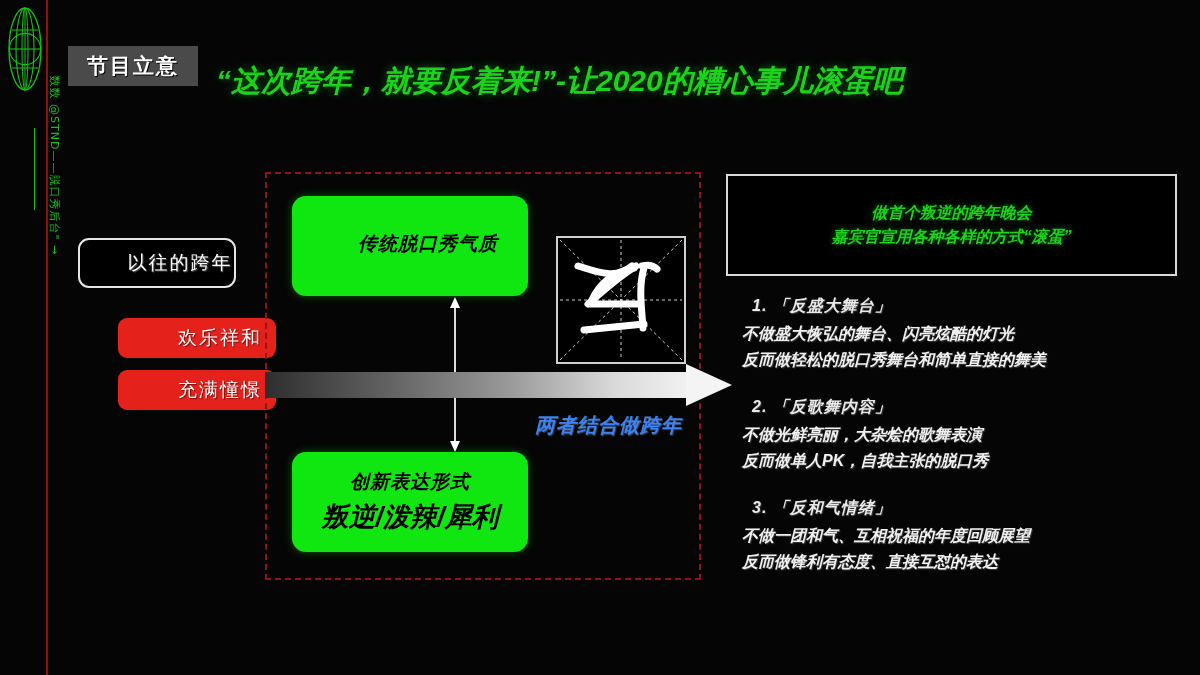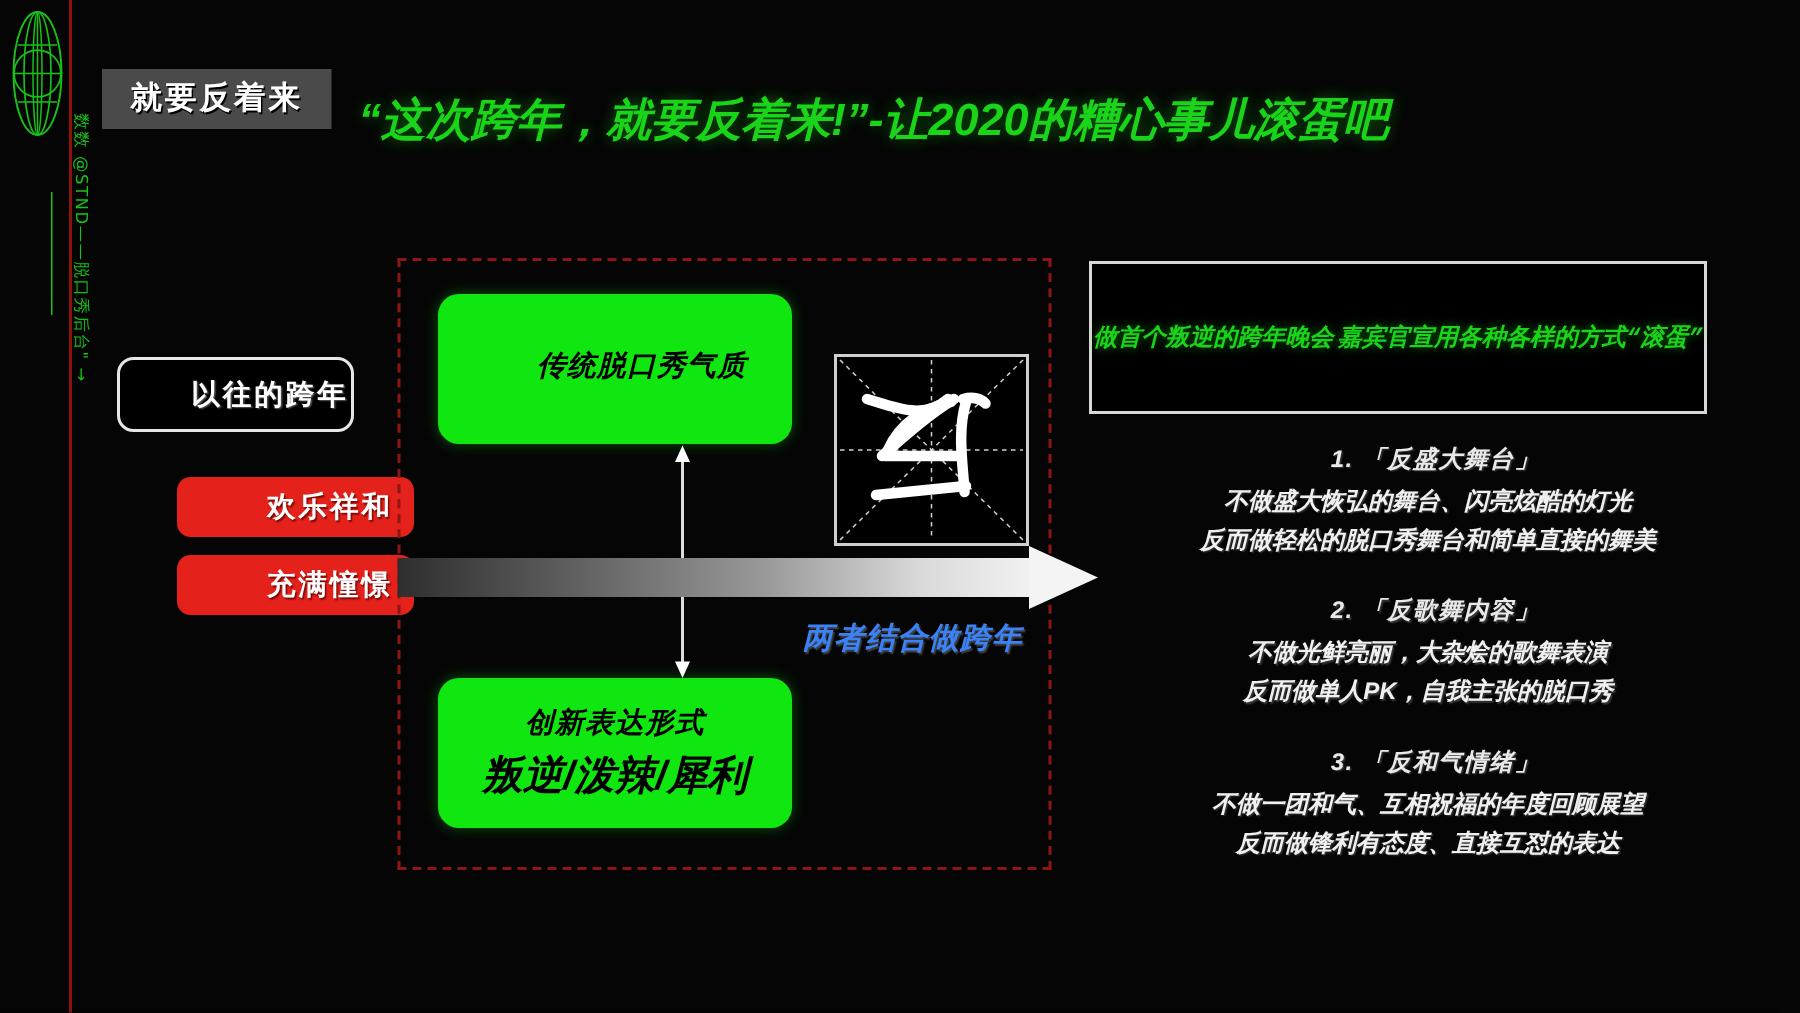--- a/index.html
+++ b/index.html
@@ -32,21 +32,21 @@
   .hdr-title{
     color:#19d419;font-size:30px;font-weight:bold;font-style:italic;
     letter-spacing:0px;white-space:nowrap;line-height:1;
     text-shadow:0 0 10px rgba(25,212,25,.45);
     margin-top:30px;
   }
 
   
   .chip{
     position:absolute;border-radius:9px;display:flex;align-items:center;
-    justify-content:center;font-size:19px;font-weight:bold;
+    justify-content:center;font-size:19px;font-weight:normal;
     letter-spacing:2px;box-sizing:border-box;padding-left:46px;
   }
   .chip-dark{
     left:78px;top:238px;width:158px;height:50px;background:#000;
     border:2px solid #e6e6e6;color:#fff;border-radius:11px;
     text-shadow:1px 1px 1px #555;
   }
   .chip-red{
     left:78px;top:318px;width:158px;height:40px;background:#e5211c;color:#fff;
     text-shadow:1px 1px 1px #7a0a07;
@@ -94,32 +94,31 @@
   }
   .garrow-label{
     position:absolute;left:535px;top:412px;color:#3b82f6;font-size:20px;
     font-weight:bold;font-style:italic;letter-spacing:1px;
     text-shadow:1px 1px 1px #444;
     font-family:Liberation Serif, serif;
   }
 
   
   .rbox{
-    position:absolute;left:726px;top:174px;width:412px;height:102px;
+    position:absolute;left:726px;top:174px;width:451px;height:102px;
     border:2px solid #d8d8d8;box-sizing:border-box;background:#000;
-    display:flex;flex-direction:row;align-items:center;justify-content:center;
+    display:flex;flex-direction:column;align-items:center;justify-content:center;
     gap:3px;
-    font-family:Liberation Mono, monospace;
   }
   .rbox div{
     color:#19d419;font-size:16px;font-weight:bold;font-style:italic;letter-spacing:0px;
     text-shadow:0 0 7px rgba(25,212,25,.5);white-space:nowrap;
   }
   .rlist{position:absolute;left:742px;top:296px;width:420px;}
-  .ritem{margin-bottom:26px;text-align:center;}
+  .ritem{margin-bottom:26px;}
   .ritem .rhead{
     color:#e9e9e9;font-size:16px;font-weight:bold;font-style:italic;
     letter-spacing:1px;margin-left:10px;margin-bottom:7px;
     text-shadow:1px 1px 1px #3a3a3a;
   }
   .ritem .rline{
     color:#f0f0f0;font-size:16px;font-weight:bold;font-style:italic;
     letter-spacing:0px;margin-bottom:5px;
     text-shadow:1px 1px 1px #3a3a3a;white-space:nowrap;
   }
@@ -139,21 +138,21 @@
       <line x1="3" y1="43" x2="35" y2="43" stroke="#16c216" stroke-width="1.1"></line>
       <line x1="19" y1="2" x2="19" y2="84" stroke="#16c216" stroke-width="1"></line>
       <line x1="6" y1="24" x2="32" y2="24" stroke="#16c216" stroke-width="1"></line>
       <line x1="6" y1="62" x2="32" y2="62" stroke="#16c216" stroke-width="1"></line>
     </svg>
     <div class="rail-arrowline"></div>
     <div class="rail-text">数数 @STND——脱口秀后台" →</div>
   </div>
 
   <div class="hdr">
-    <div class="hdr-badge">就要反着来</div>
+    <div class="hdr-badge">节目立意</div>
     <div class="hdr-title">“这次跨年，就要反着来!”-让2020的糟心事儿滚蛋吧</div>
   </div>
 
   <div class="chip chip-dark">以往的跨年</div>
   <div class="chip chip-red r1">欢乐祥和</div>
   <div class="chip chip-red r2">充满憧憬</div>
 
   <div class="dashed"></div>
 
   <div class="gcard top">

